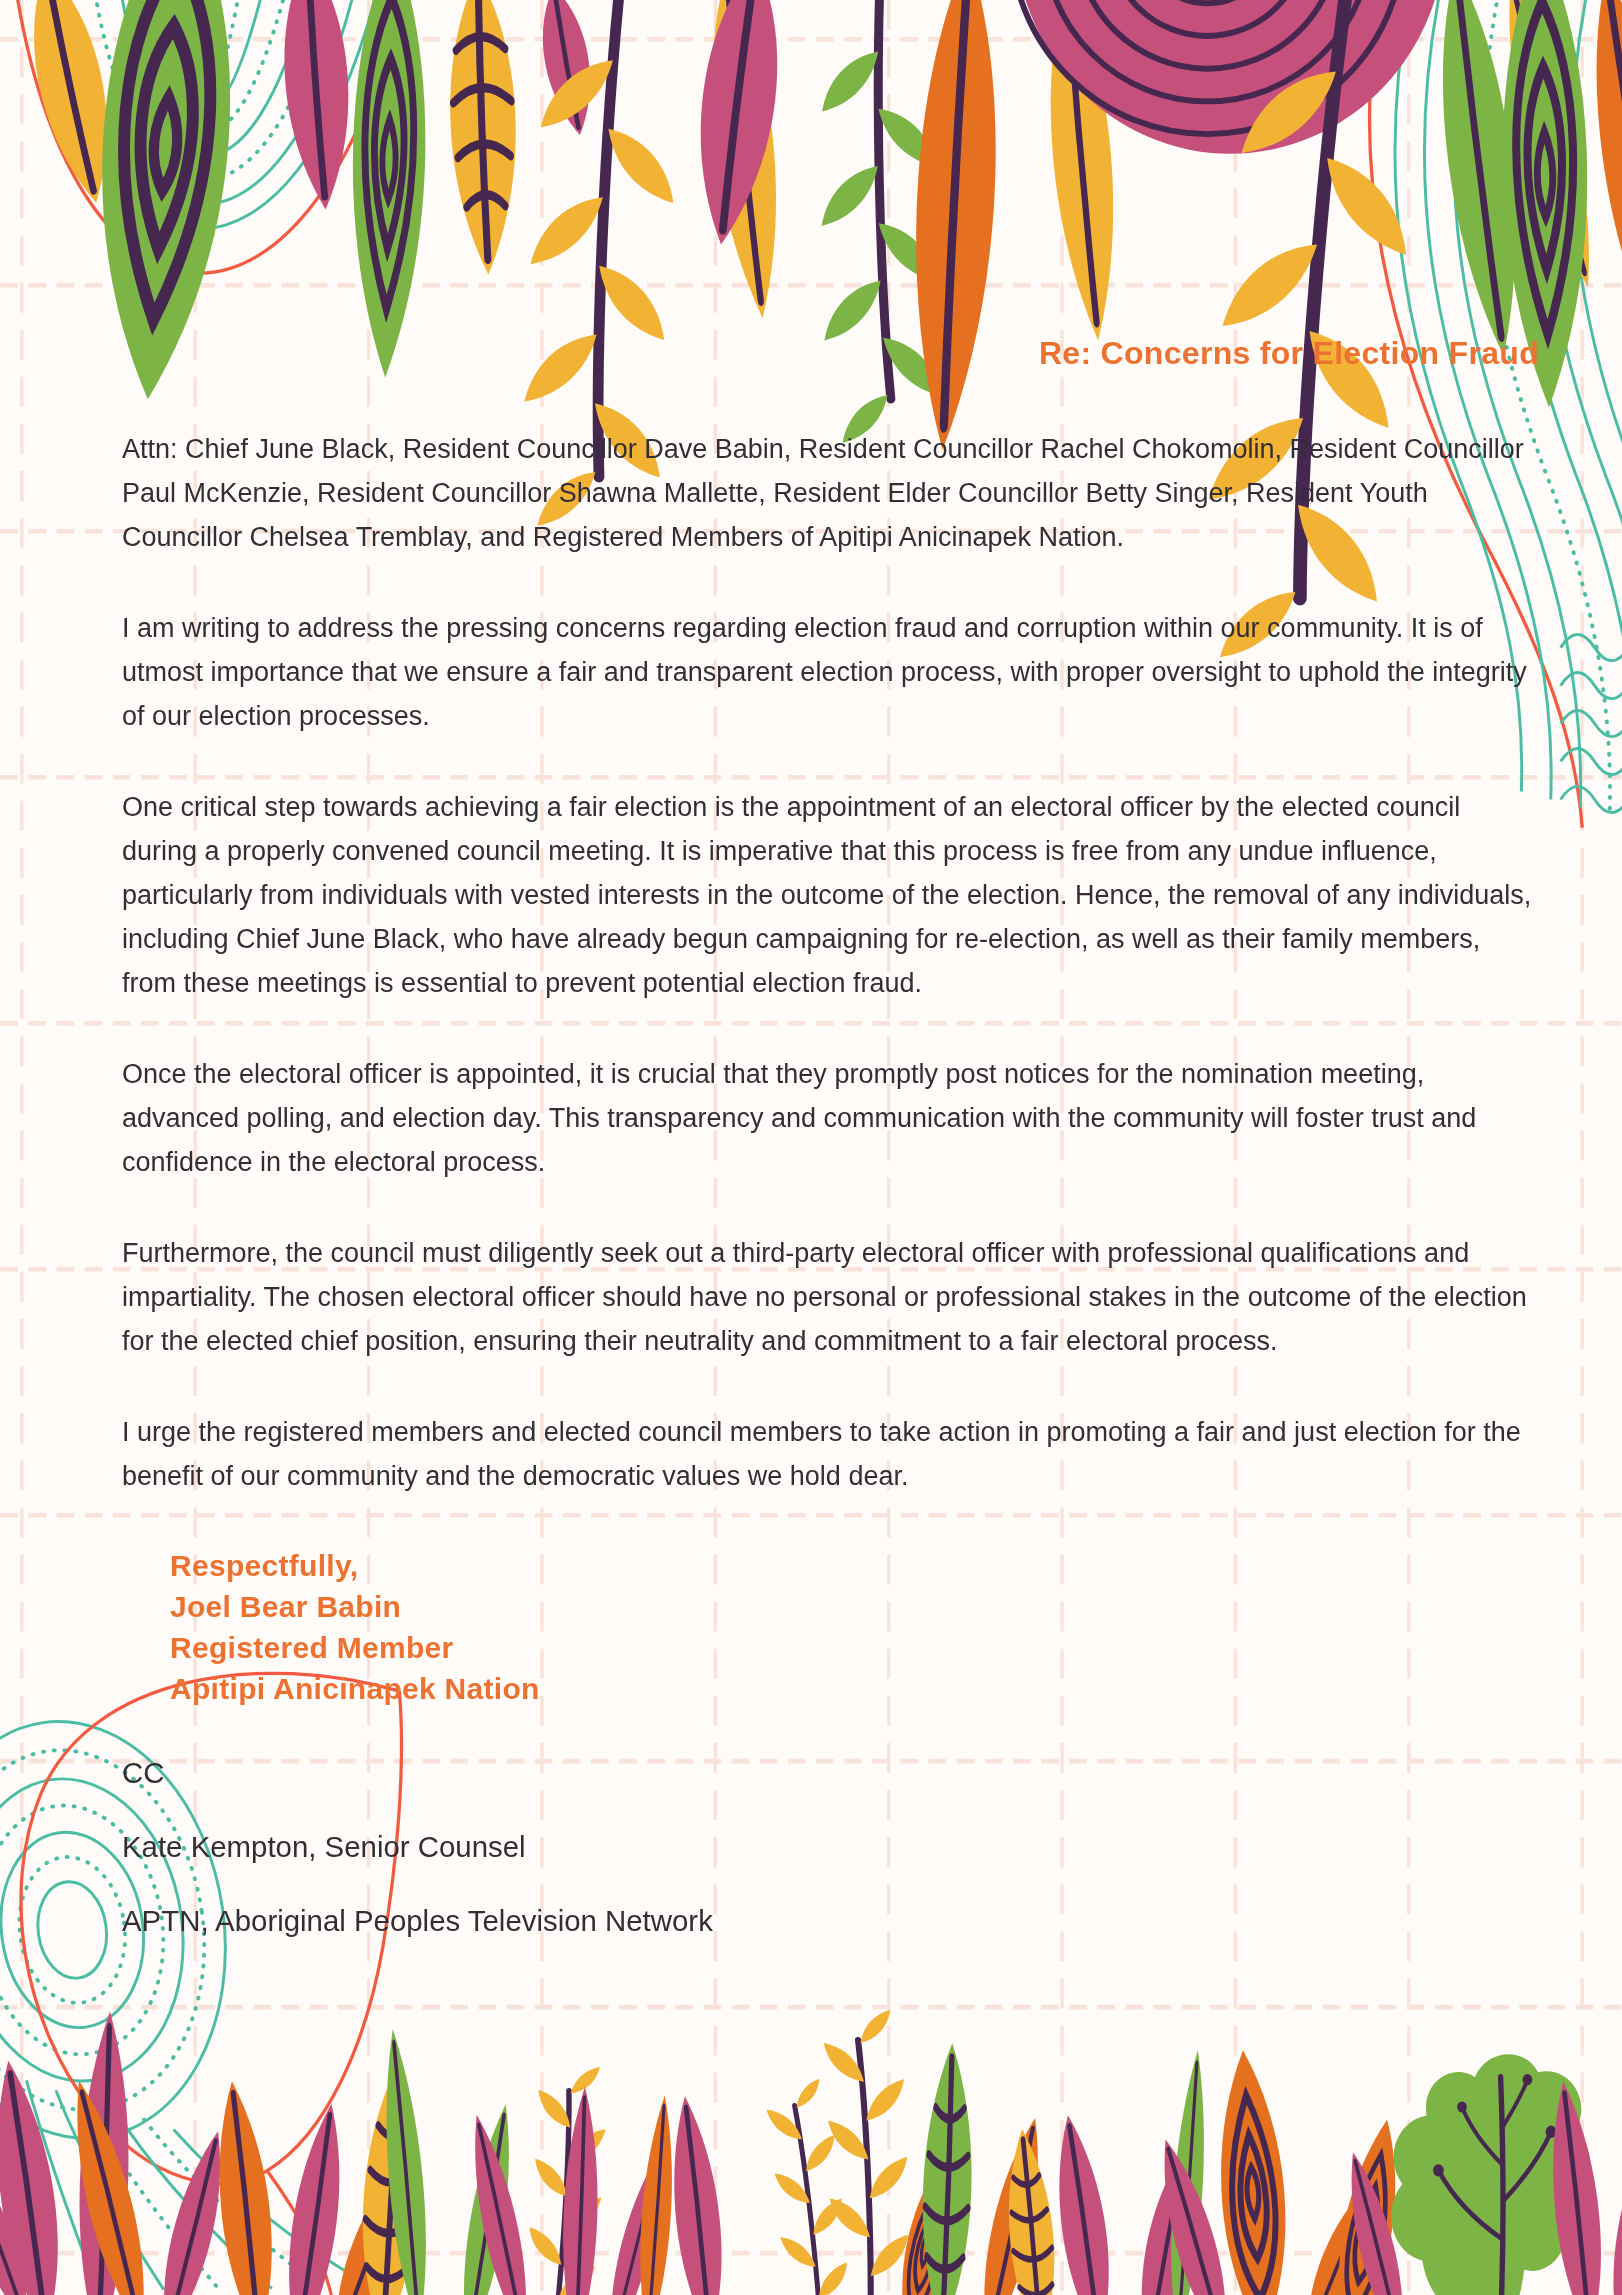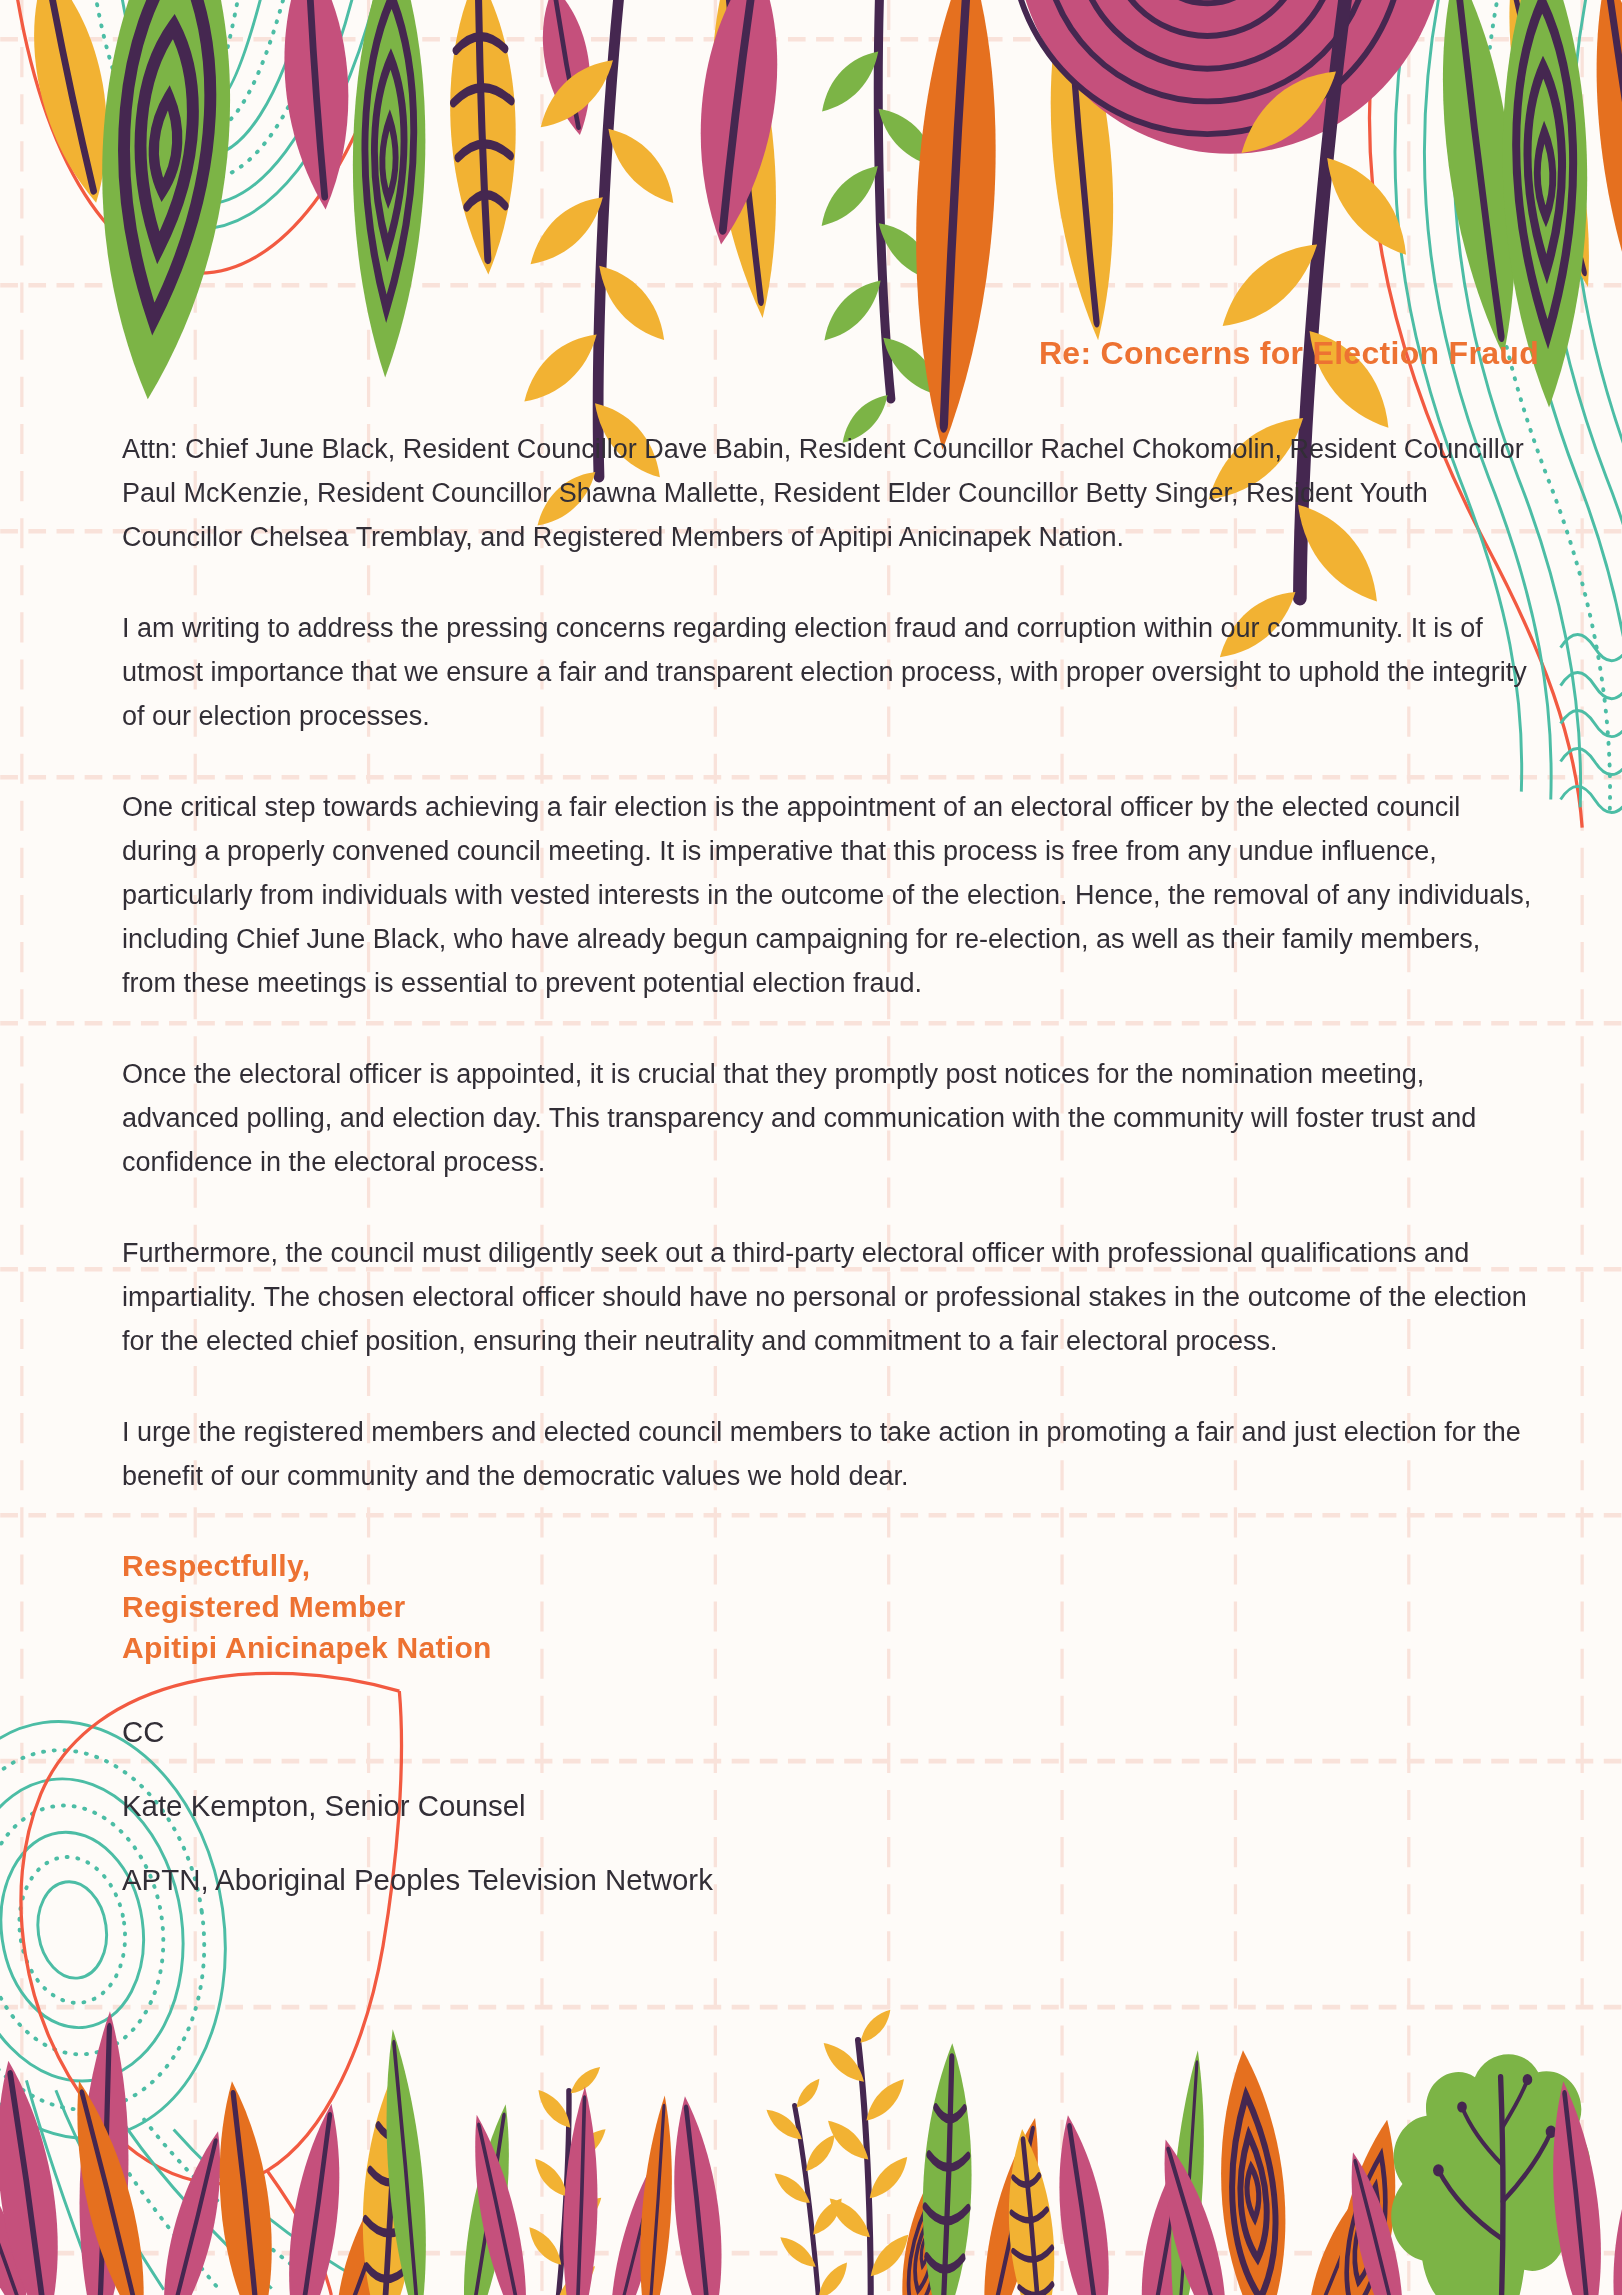--- a/index.html
+++ b/index.html
@@ -20,20 +20,21 @@
     margin:0 0 55px 0;letter-spacing:0.3px;text-align:right;
   }
   p.body-par{
     font-size:27px;line-height:44px;font-weight:400;
     margin:0 0 47px 0;color:#322E36;
   }
   .closing{margin:2.6px 0 42px 0;}
   .closing div{
     font-size:30px;line-height:41px;font-weight:700;color:#ED7232;
     letter-spacing:0.3px;
+    margin-left:48px;
   }
   .cc div{
     font-size:29.4px;line-height:43px;font-weight:400;color:#322E36;margin-top:31px;
   }
 </style>
 </head>
 <body>
 
 <div class="page">
 
@@ -228,20 +229,21 @@
 
     <p class="body-par">Attn: Chief June Black, Resident Councillor Dave Babin, Resident Councillor Rachel Chokomolin, Resident Councillor Paul McKenzie, Resident Councillor Shawna Mallette, Resident Elder Councillor Betty Singer, Resident Youth Councillor Chelsea Tremblay, and Registered Members of Apitipi Anicinapek Nation.</p>
     <p class="body-par">I am writing to address the pressing concerns regarding election fraud and corruption within our community. It is of utmost importance that we ensure a fair and transparent election process, with proper oversight to uphold the integrity of our election processes.</p>
     <p class="body-par">One critical step towards achieving a fair election is the appointment of an electoral officer by the elected council during a properly convened council meeting. It is imperative that this process is free from any undue influence, particularly from individuals with vested interests in the outcome of the election. Hence, the removal of any individuals, including Chief June Black, who have already begun campaigning for re-election, as well as their family members, from these meetings is essential to prevent potential election fraud.</p>
     <p class="body-par">Once the electoral officer is appointed, it is crucial that they promptly post notices for the nomination meeting, advanced polling, and election day. This transparency and communication with the community will foster trust and confidence in the electoral process.</p>
     <p class="body-par">Furthermore, the council must diligently seek out a third-party electoral officer with professional qualifications and impartiality. The chosen electoral officer should have no personal or professional stakes in the outcome of the election for the elected chief position, ensuring their neutrality and commitment to a fair electoral process.</p>
     <p class="body-par">I urge the registered members and elected council members to take action in promoting a fair and just election for the benefit of our community and the democratic values we hold dear.</p>
 
     <div class="closing">
       <div>Respectfully,</div>
+      <div>Joel Bear Babin</div>
       <div>Registered Member</div>
       <div>Apitipi Anicinapek Nation</div>
     </div>
 
     <div class="cc">
       <div>CC</div>
       <div>Kate Kempton, Senior Counsel</div>
       <div>APTN, Aboriginal Peoples Television Network</div>
     </div>
   </main>

